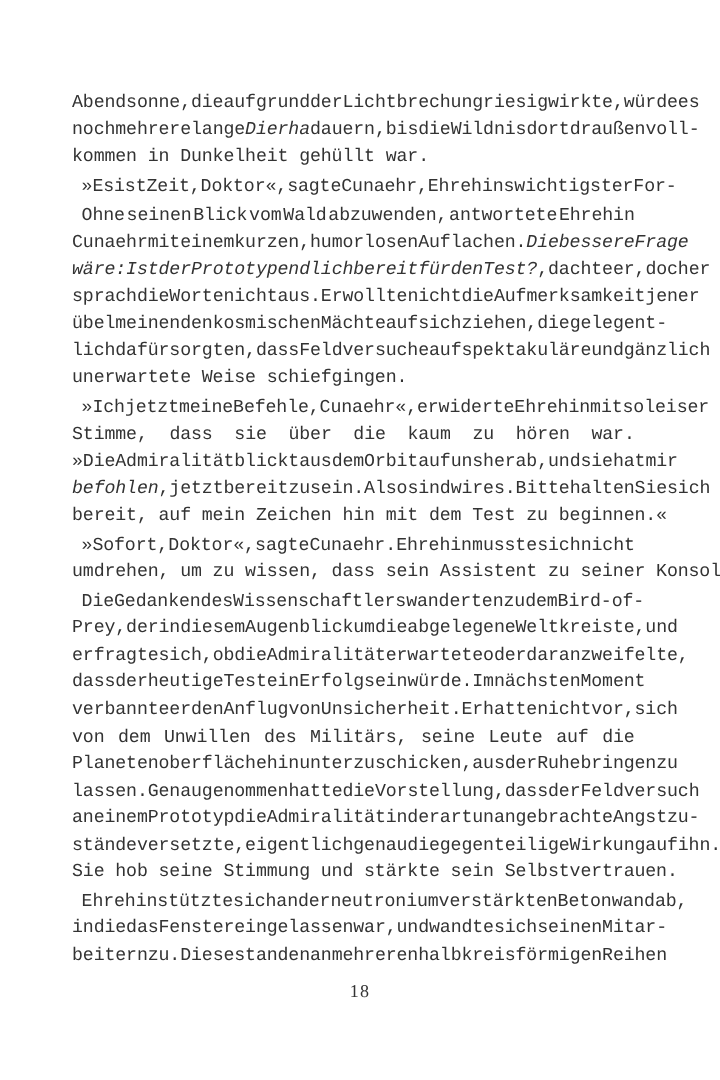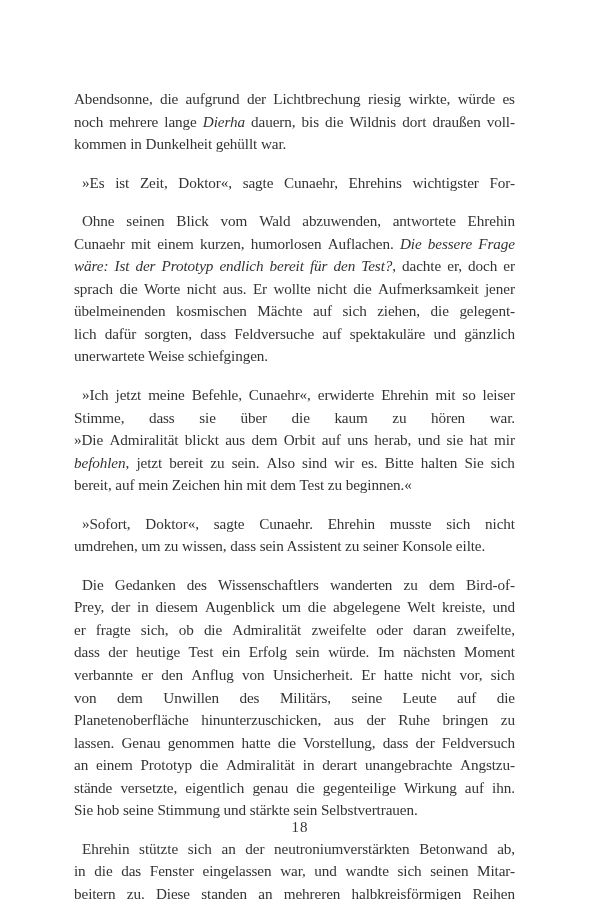--- a/index.html
+++ b/index.html
@@ -21,21 +21,22 @@
   .text-block {
     position: absolute;
     left: 58px;
     top: 72px;
     width: 473px;
     color: #333333;
     font-size: 15.2px;
     letter-spacing: -0.1px;
   }
   .paragraph {
-    margin: 16px;
+    margin: 2px;
+    font-family: Liberation Mono, monospace;
   }
   .line {
     height: 22.55px;
     line-height: 22.55px;
     text-align: left;
     white-space: pre;
   }
   .line.just {
     display: flex;
     flex-wrap: nowrap;
@@ -276,21 +277,21 @@
           <span class="word"><span>kreiste,</span></span>
           <span class="word"><span>und</span></span>
         </div>
         <div class="line just">
           <span class="word"><span>er</span></span>
           <span class="word"><span>fragte</span></span>
           <span class="word"><span>sich,</span></span>
           <span class="word"><span>ob</span></span>
           <span class="word"><span>die</span></span>
           <span class="word"><span>Admiralität</span></span>
-          <span class="word"><span>zweifelte</span></span>
+          <span class="word"><span>erwartete</span></span>
           <span class="word"><span>oder</span></span>
           <span class="word"><span>daran</span></span>
           <span class="word"><span>zweifelte,</span></span>
         </div>
         <div class="line just">
           <span class="word"><span>dass</span></span>
           <span class="word"><span>der</span></span>
           <span class="word"><span>heutige</span></span>
           <span class="word"><span>Test</span></span>
           <span class="word"><span>ein</span></span>

